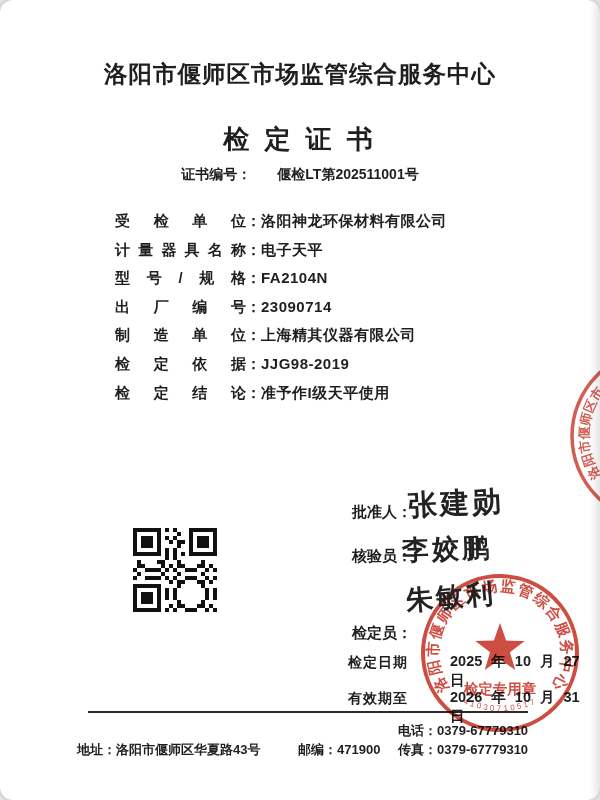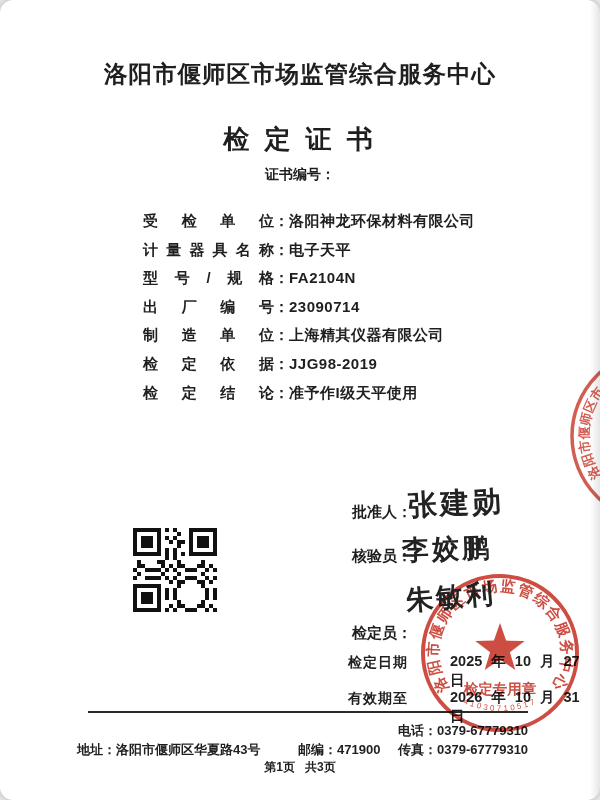--- a/index.html
+++ b/index.html
@@ -11,21 +11,21 @@
   .edge-shade{position:absolute;right:0;top:0;width:10px;height:100%;
     background:linear-gradient(to right,rgba(0,0,0,0),rgba(0,0,0,.10));pointer-events:none;z-index:9;}
   .org-title{position:absolute;top:58px;left:0;width:100%;text-align:center;
     font-size:23.5px;font-weight:bold;letter-spacing:1px;}
   .doc-title{position:absolute;top:122px;left:0;width:100%;text-align:center;
     font-size:26px;font-weight:bold;letter-spacing:4px;}
   .cert-line{position:absolute;top:166px;left:0;width:100%;display:flex;
     justify-content:center;gap:26px;font-size:14px;font-weight:bold;}
   .fields{position:absolute;left:115px;top:207px;}
   .frow{height:28.6px;line-height:28.6px;white-space:nowrap;font-size:15px;font-weight:600;}
-  .flabel{display:inline-block;width:131px;text-align:justify;text-align-last:justify;vertical-align:top;margin-left:28px;}
+  .flabel{display:inline-block;width:131px;text-align:justify;text-align-last:justify;vertical-align:top;}
   .fcolon{display:inline-block;vertical-align:top;}
   .fvalue{letter-spacing:.5px;}
   .sig-label{position:absolute;left:352px;font-size:15px;font-weight:600;z-index:2;}
   .sig-name{position:absolute;font-family:cursive;font-weight:bold;color:#222;z-index:7;
     letter-spacing:3px;white-space:nowrap;}
   .date-label{position:absolute;left:348px;font-size:14px;font-weight:600;letter-spacing:1px;z-index:2;}
   .date-value{position:absolute;left:434px;font-size:14.5px;font-weight:600;word-spacing:5px;z-index:2;margin-left:16px;}
   .rule{position:absolute;left:88px;top:711px;width:440px;height:2px;background:#2b2b2b;}
   .ft{position:absolute;font-size:13px;font-weight:600;white-space:nowrap;}
   .page-info{position:absolute;top:759px;left:0;width:100%;text-align:center;
@@ -36,20 +36,21 @@
 </head>
 <body>
 
 <div class="page">
 
   <div class="org-title">洛阳市偃师区市场监管综合服务中心</div>
   <div class="doc-title">检 定 证 书</div>
 
   <div class="cert-line">
     <span>证书编号：</span>
+    <span>偃检LT第202511001号</span>
   </div>
 
   <div class="fields">
     <div class="frow">
       <span class="flabel">受检单位</span><span class="fcolon">：</span><span class="fvalue">洛阳神龙环保材料有限公司</span>
     </div>
     <div class="frow">
       <span class="flabel">计量器具名称</span><span class="fcolon">：</span><span class="fvalue">电子天平</span>
     </div>
     <div class="frow">
@@ -211,19 +212,15 @@
     </text>
   </svg>
 
   <div class="rule"></div>
 
   <div class="ft" style="left:398px;top:722px">电话：0379-67779310</div>
   <div class="ft" style="left:77px;top:741px">地址：洛阳市偃师区华夏路43号</div>
   <div class="ft" style="left:298px;top:741px">邮编：471900</div>
   <div class="ft" style="left:398px;top:741px">传真：0379-67779310</div>
 
-  <div class="page-info">
-    <span>第1页</span>
-    <span>共3页</span>
-  </div>
 
   <div class="edge-shade"></div>
 </div>
 
 </body></html>

